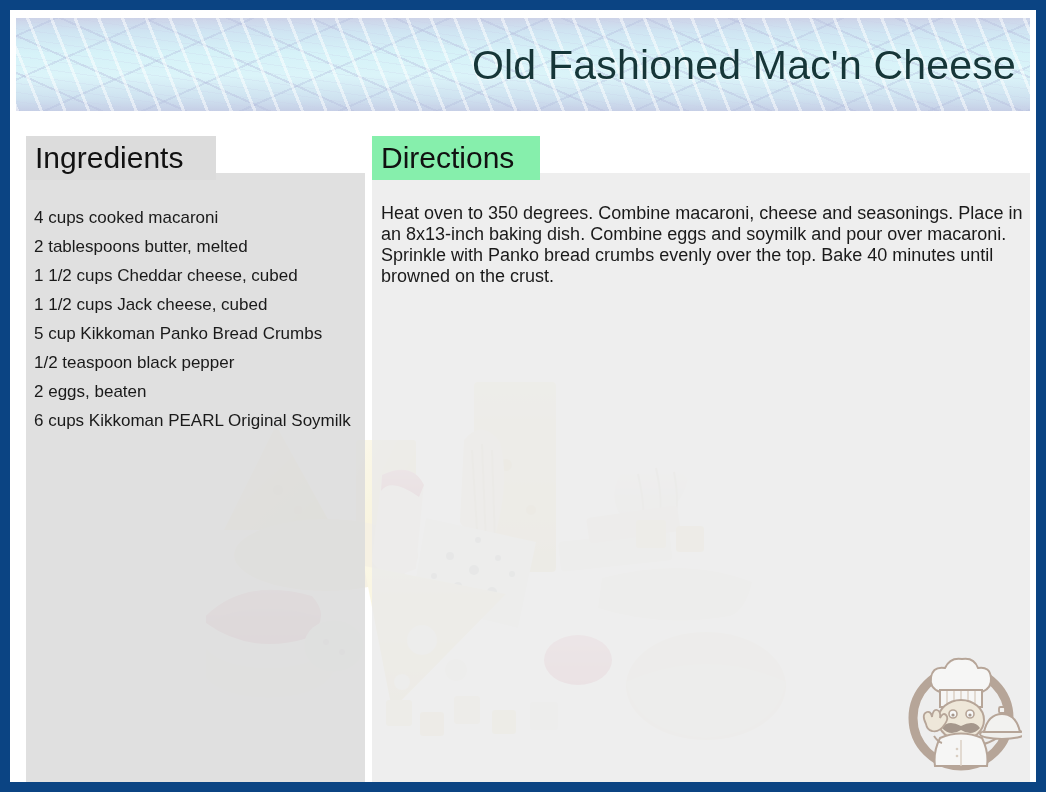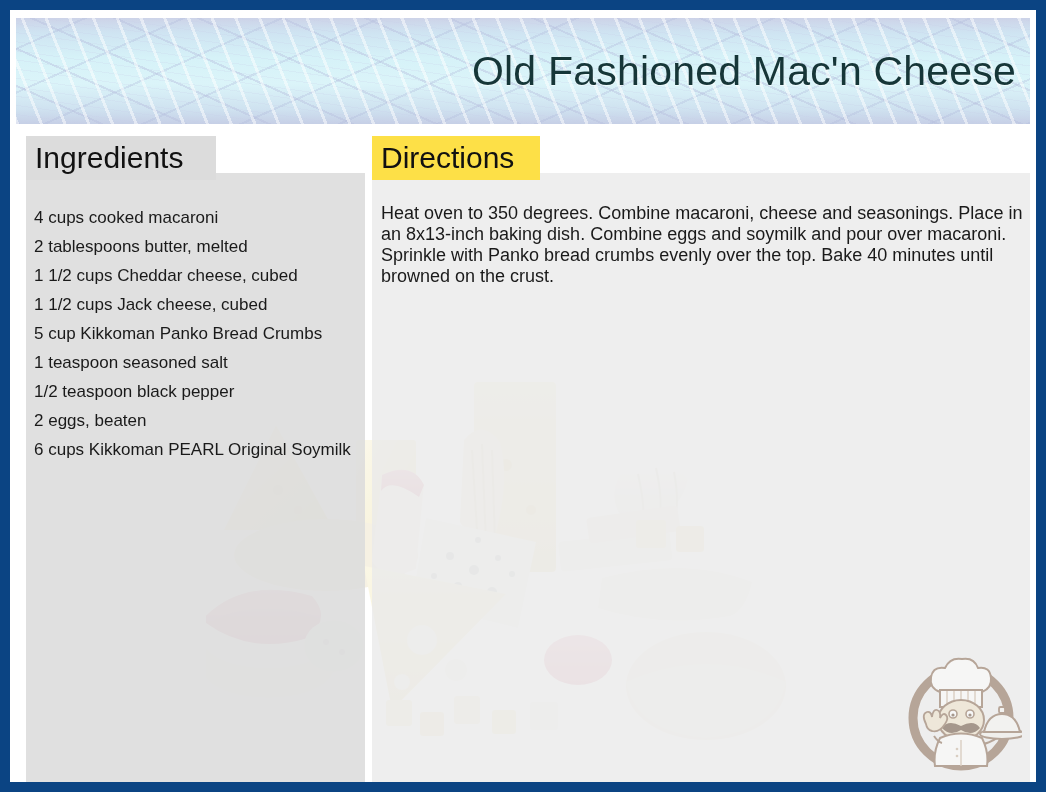--- a/index.html
+++ b/index.html
@@ -21,21 +21,21 @@
     border: 10px solid #0b4483;
     overflow: hidden;
   }
 
   
   .header-banner {
     position: absolute;
     left: 6px;
     top: 8px;
     width: 1014px;
-    height: 106px;
+    height: 93px;
     background:
       repeating-linear-gradient(24deg,
         rgba(183,190,221,0.40) 0px,
         rgba(183,190,221,0.40) 2px,
         rgba(255,255,255,0.00) 2px,
         rgba(255,255,255,0.00) 34px),
       repeating-linear-gradient(-24deg,
         rgba(178,188,220,0.34) 0px,
         rgba(178,188,220,0.34) 2px,
         rgba(255,255,255,0.00) 2px,
@@ -124,21 +124,21 @@
   }
   .tab-ingredients {
     left: 16px;
     top: 126px;
     width: 190px;
   }
   .tab-directions {
     left: 362px;
     top: 126px;
     width: 168px;
-    background: #fde047;
+    background: #86efac;
   }
   .panel-tab .tab-label {
     font-size: 30px;
     color: #111111;
     line-height: 1;
   }
 
   
   .ingredients-list {
     position: absolute;
@@ -279,21 +279,20 @@
   <div class="panel panel-ingredients"></div>
   <div class="panel-tab tab-ingredients">
     <span class="tab-label">Ingredients</span>
   </div>
   <div class="ingredients-list">
     <div class="ing-line">4 cups cooked macaroni</div>
     <div class="ing-line">2 tablespoons butter, melted</div>
     <div class="ing-line">1 1/2 cups Cheddar cheese, cubed</div>
     <div class="ing-line">1 1/2 cups Jack cheese, cubed</div>
     <div class="ing-line">5 cup Kikkoman Panko Bread Crumbs</div>
-    <div class="ing-line">1 teaspoon seasoned salt</div>
     <div class="ing-line">1/2 teaspoon black pepper</div>
     <div class="ing-line">2 eggs, beaten</div>
     <div class="ing-line">6 cups Kikkoman PEARL Original Soymilk</div>
   </div>
 
   <div class="panel panel-directions"></div>
   <div class="panel-tab tab-directions">
     <span class="tab-label">Directions</span>
   </div>
   <div class="directions-text">Heat oven to 350 degrees. Combine macaroni, cheese and seasonings. Place in an 8x13-inch baking dish. Combine eggs and soymilk and pour over macaroni. Sprinkle with Panko bread crumbs evenly over the top. Bake 40 minutes until browned on the crust.</div>

